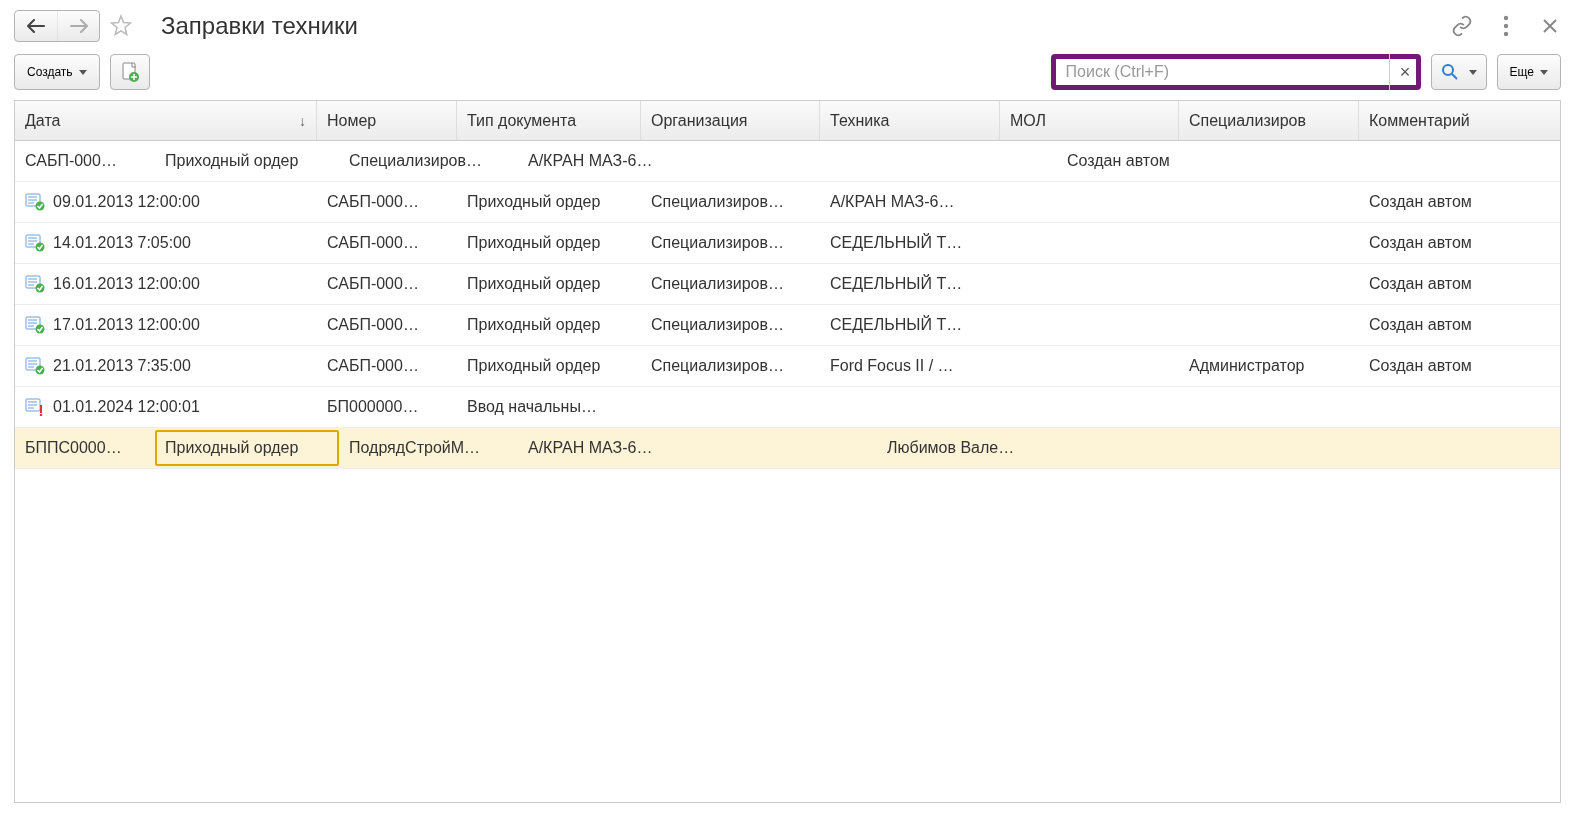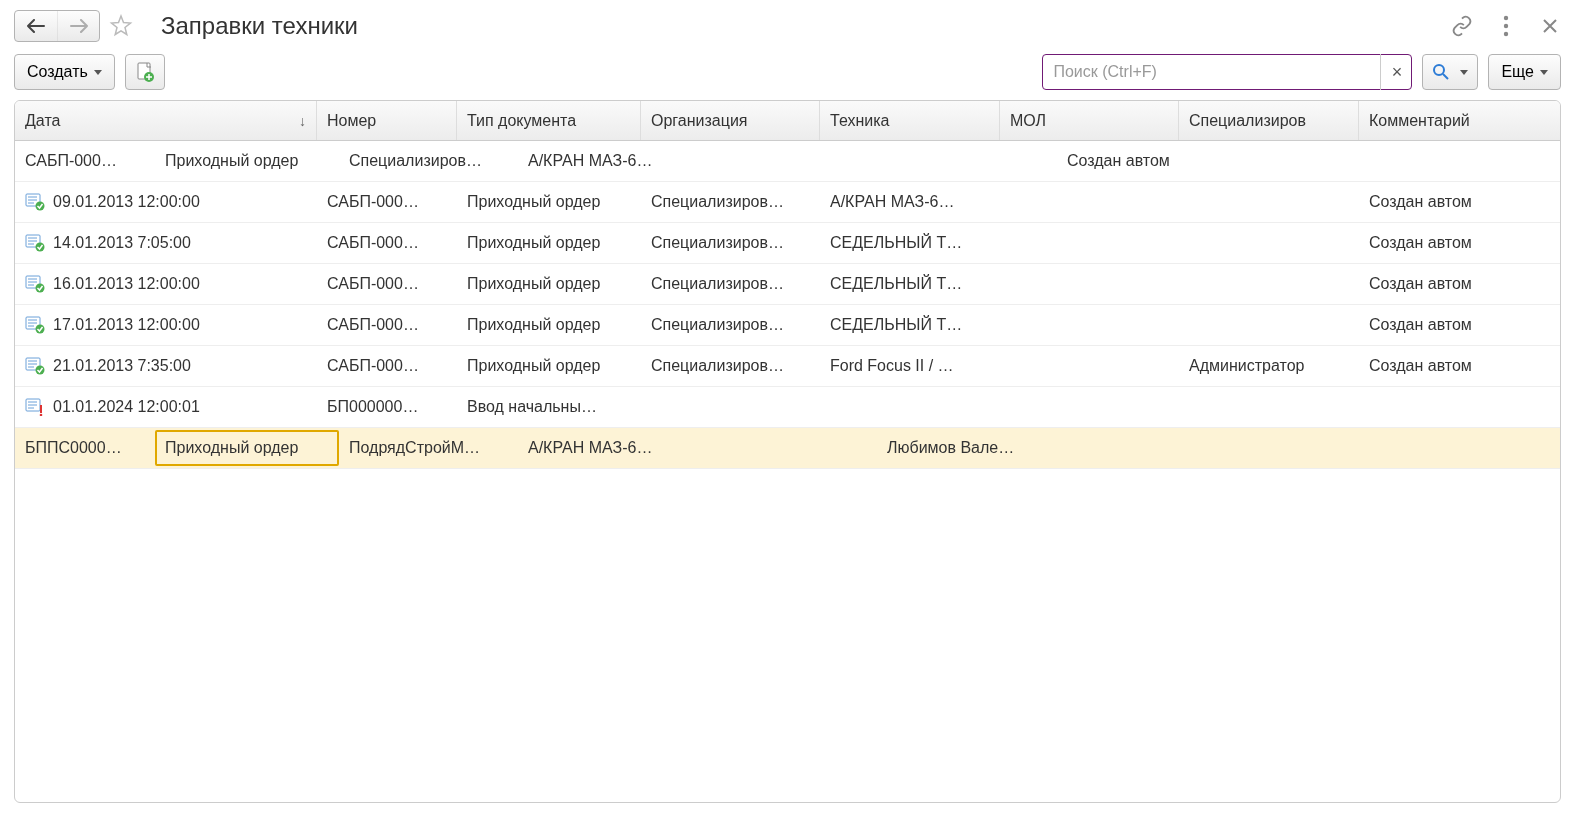--- a/index.html
+++ b/index.html
@@ -12,35 +12,35 @@
   .nav-btn { width:42px; height:30px; display:flex; align-items:center; justify-content:center; cursor:pointer; border:none; background:transparent;}
   .nav-btn + .nav-btn { border-left:1px solid #ccc; }
   .star { width:30px; height:30px; display:flex; align-items:center; justify-content:center; cursor:pointer; }
   .title { font-size: 24px; margin-left: 19px; }
   .titlebar-right { margin-left:auto; display:flex; gap:22px; align-items:center; }
   .ticon { width:22px; height:22px; display:flex; align-items:center; justify-content:center; cursor:pointer; color:#888; }
   .ticon.vdots svg circle { fill:#888; }
 
   
   .toolbar { display:flex; align-items:center; gap:10px; margin-bottom: 10px; }
-  .btn { height:36px; border:1px solid #b3b3b3; border-radius:4px; background: linear-gradient(#fdfdfd,#eaeaea); display:inline-flex; align-items:center; padding:0 12px; cursor:pointer; font-size:16px; gap:6px; }
+  .btn { height:36px; border:1px solid #b3b3b3; border-radius:4px; background: linear-gradient(#fdfdfd,#eaeaea); display:inline-flex; align-items:center; padding:0 12px; cursor:pointer; font-size:12px; gap:6px; }
   .btn-icon { width:40px; justify-content:center; padding:0; }
   .toolbar-right { margin-left:auto; display:flex; gap:10px; align-items:center; }
 
   .search-wrap { position:relative; width:370px; }
-  .search-input { width:100%; height:36px; border:1px solid #701a75; border-radius:4px; padding:0 36px 0 10px; font-size:16px; color:#333; }
+  .search-input { width:100%; height:36px; border:5px solid #701a75; border-radius:4px; padding:0 36px 0 10px; font-size:16px; color:#333; }
   .search-input::placeholder { color:#999; }
   .search-clear { position:absolute; right:0; top:0; height:36px; width:32px; border:none; background:transparent; border-left:1px solid #ccc; display:flex; align-items:center; justify-content:center; cursor:pointer; font-size:18px; color:#555;}
 
   .magnify svg { stroke:#2d7cd6; }
 
   .caret { width:0; height:0; border-left:4px solid transparent; border-right:4px solid transparent; border-top:5px solid #555; display:inline-block; }
 
   
-  .table { border:1px solid #ccc; border-radius:6px; overflow:hidden; }
+  .table { border:1px solid #ccc; border-radius:0; overflow:hidden; }
   .thead, .trow { display:flex; align-items:center; }
   .thead { background:linear-gradient(#fafafa,#ececec); border-bottom:1px solid #ccc; height:40px; }
   .th { padding: 0 10px; height:100%; display:flex; align-items:center; border-right:1px solid #ddd; font-size:16px; color:#333; cursor:pointer; position:relative;}
   .th:last-child { border-right:none; }
   .th .sort-arrow { margin-left:auto; font-size:14px; color:#666; }
   .td { padding: 0 10px; height:40px; display:flex; align-items:center; white-space:nowrap; overflow:hidden; text-overflow:ellipsis; font-size:16px; }
   .trow { border-bottom:1px solid #eee; }
   .trow:nth-child(even){}
   .trow.selected { background:#fdf3d6; }
   .trow.selected .cell-focus { border:2px solid #e0a800; border-radius:2px; padding: 0 8px; height:36px; }

